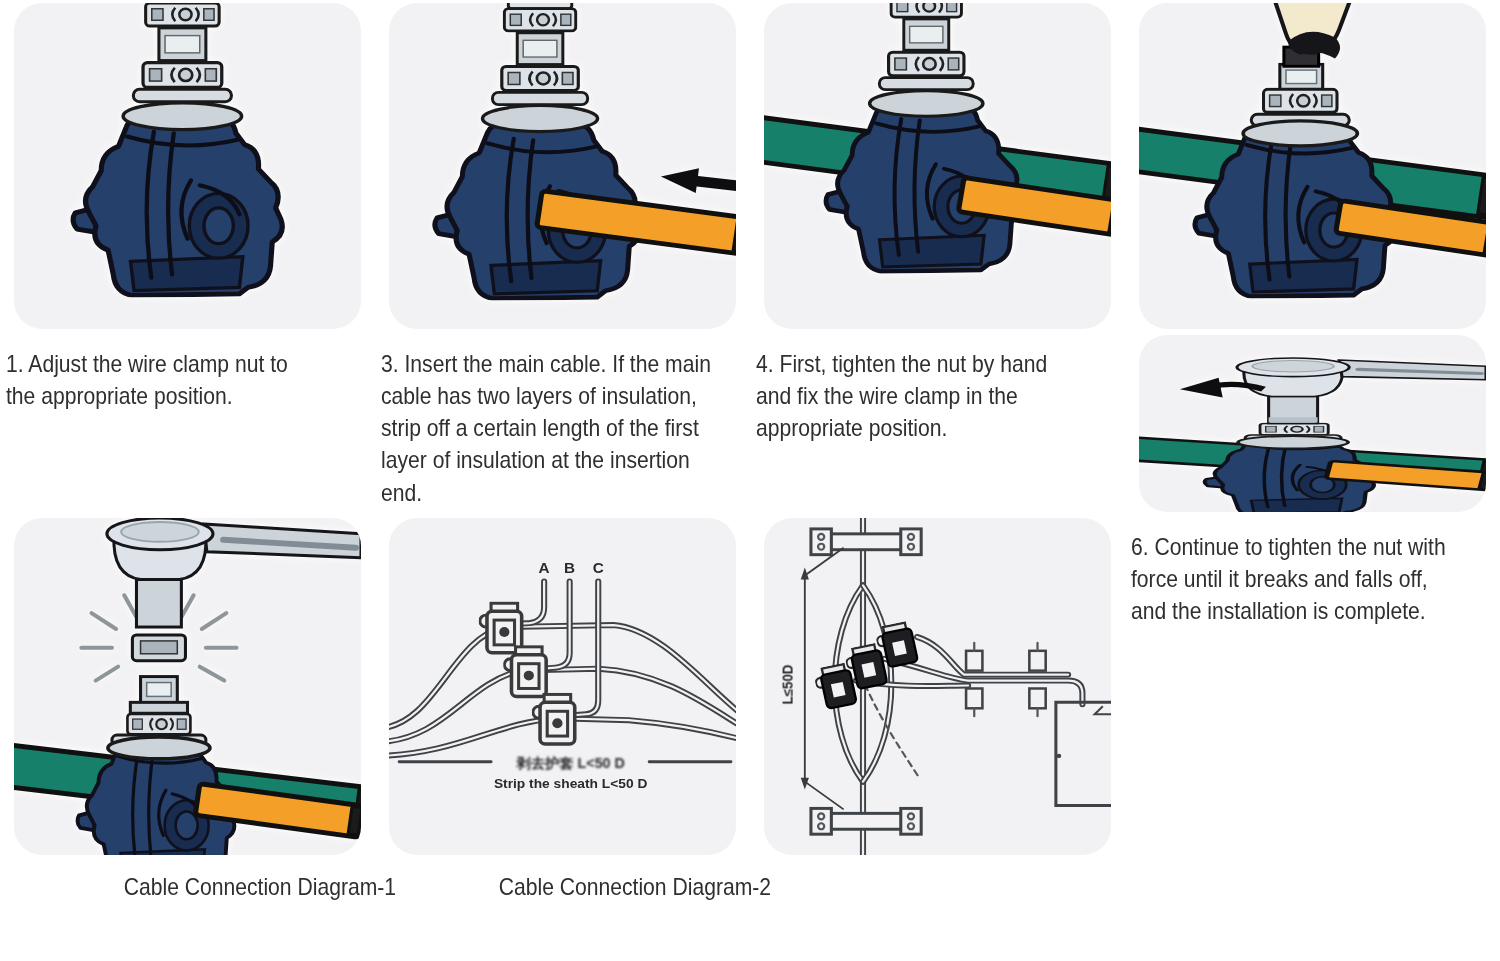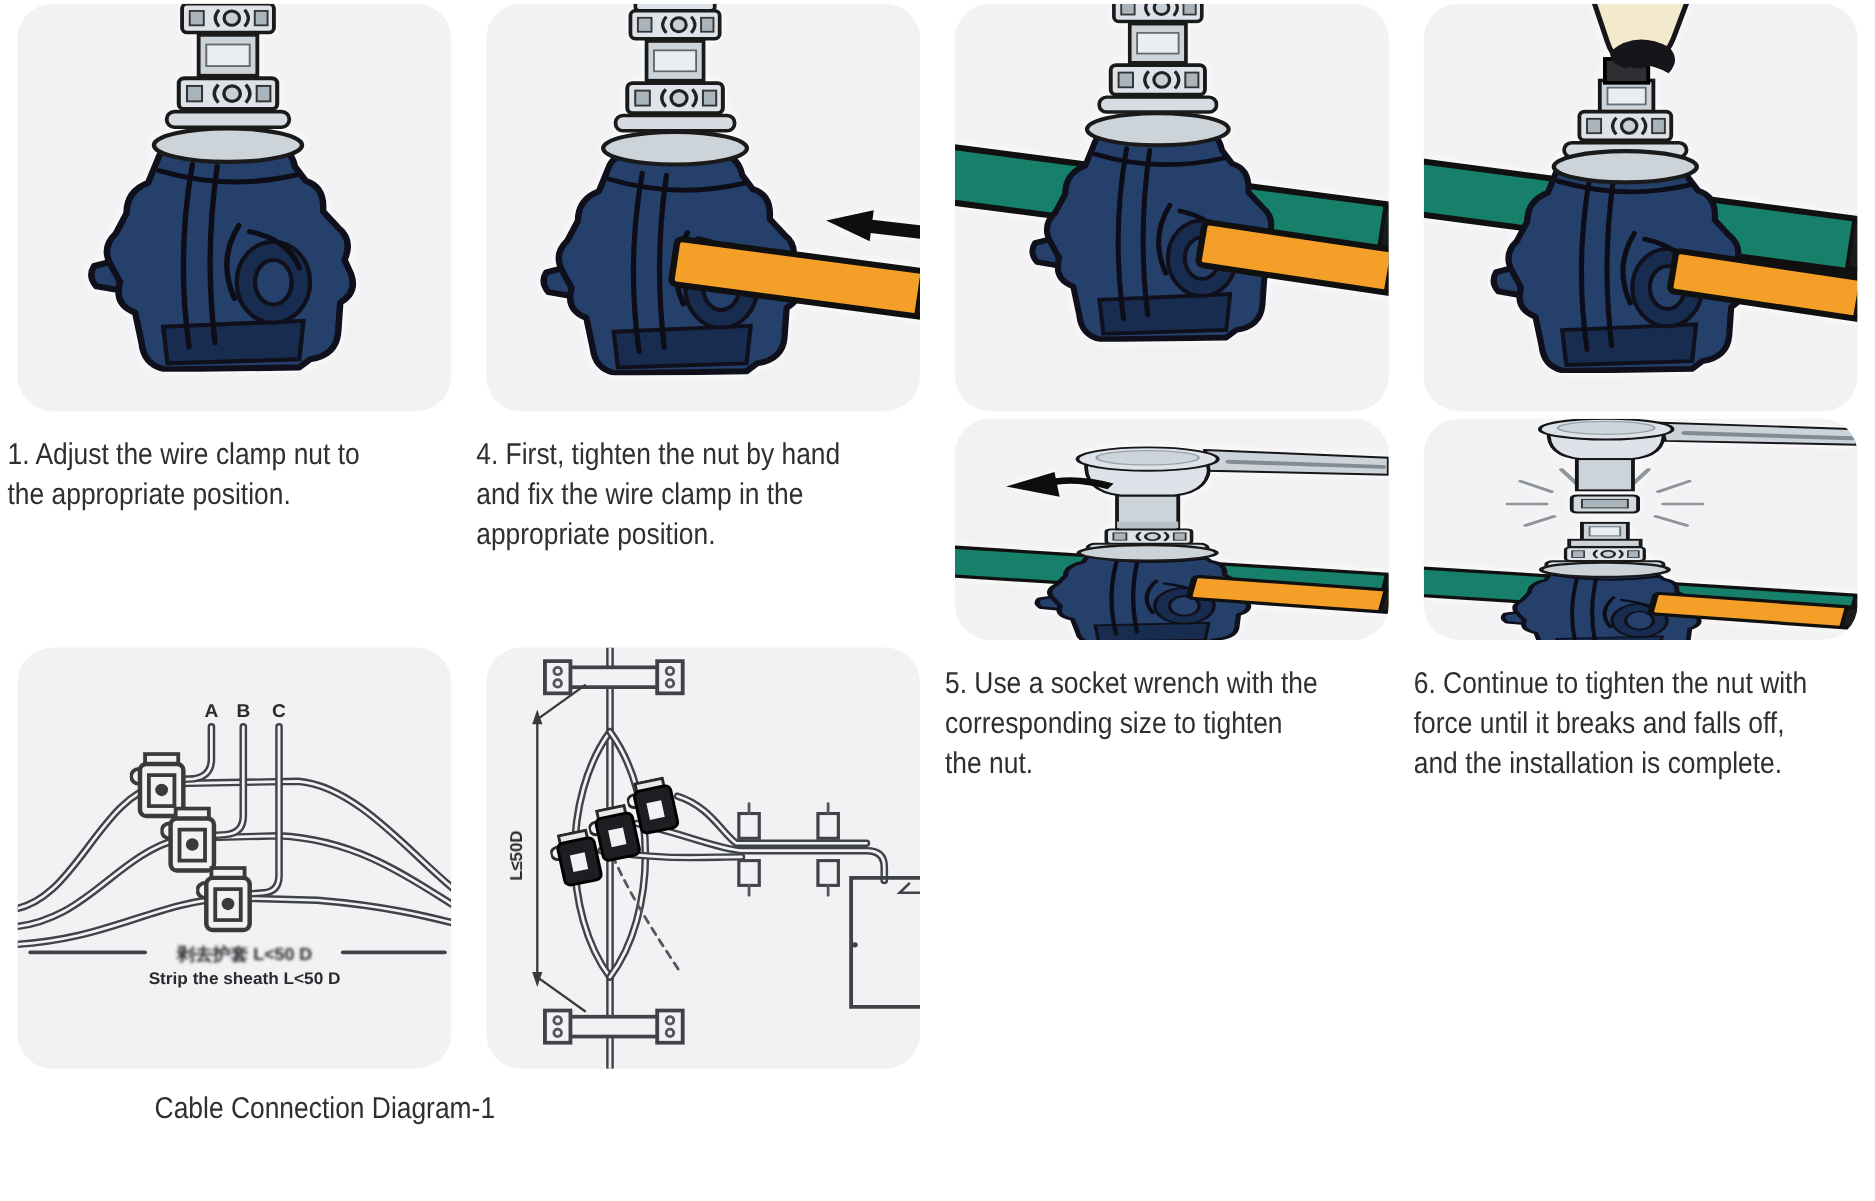--- a/index.html
+++ b/index.html
@@ -169,20 +169,27 @@
         </g>
       </svg>
     </div>
   </div>
 
   <div class="capcell">
     <span class="cap-text">1. Adjust the wire clamp nut to
 the appropriate position.</span>
   </div>
   <div class="capcell">
+    <span class="cap-text">3. Insert the main cable. If the main
+cable has two layers of insulation,
+strip off a certain length of the first
+layer of insulation at the insertion
+end.</span>
+  </div>
+  <div class="capcell">
     <span class="cap-text">4. First, tighten the nut by hand
 and fix the wire clamp in the
 appropriate position.</span>
   </div>
 
   <div class="imgcell">
     <div class="tile">
       <svg class="art cartoon" viewBox="0 0 340 340" preserveAspectRatio="none">
         <g transform="translate(-12,196) rotate(7)">
           <rect class="green" x="0" y="0" width="368" height="44" rx="6"></rect>
@@ -368,26 +375,24 @@
           <polygon points="40,274 36,262 44,262" fill="#3a3a3a"></polygon>
           <line x1="40" y1="58" x2="78" y2="30" class="dimln" stroke-width="1.4"></line>
           <line x1="40" y1="266" x2="78" y2="294" class="dimln" stroke-width="1.4"></line>
           <text transform="translate(28,168) rotate(-90)" text-anchor="middle" font-size="13.5" class="dtext enblur">L≤50D</text>
         </g>
       </svg>
     </div>
   </div>
 
   <div class="capcell">
-    <span class="cap-text">5. Use a socket wrench with the
-corresponding size to tighten
-the nut.</span>
-  </div>
-  <div class="capcell">
     <span class="cap-text">6. Continue to tighten the nut with
 force until it breaks and falls off,
 and the installation is complete.</span>
   </div>
   <div class="capcell center">
     <span class="cap-text">Cable Connection Diagram-1</span>
   </div>
+  <div class="capcell center">
+    <span class="cap-text">Cable Connection Diagram-2</span>
+  </div>
 
 </div>
 
 </body></html>

